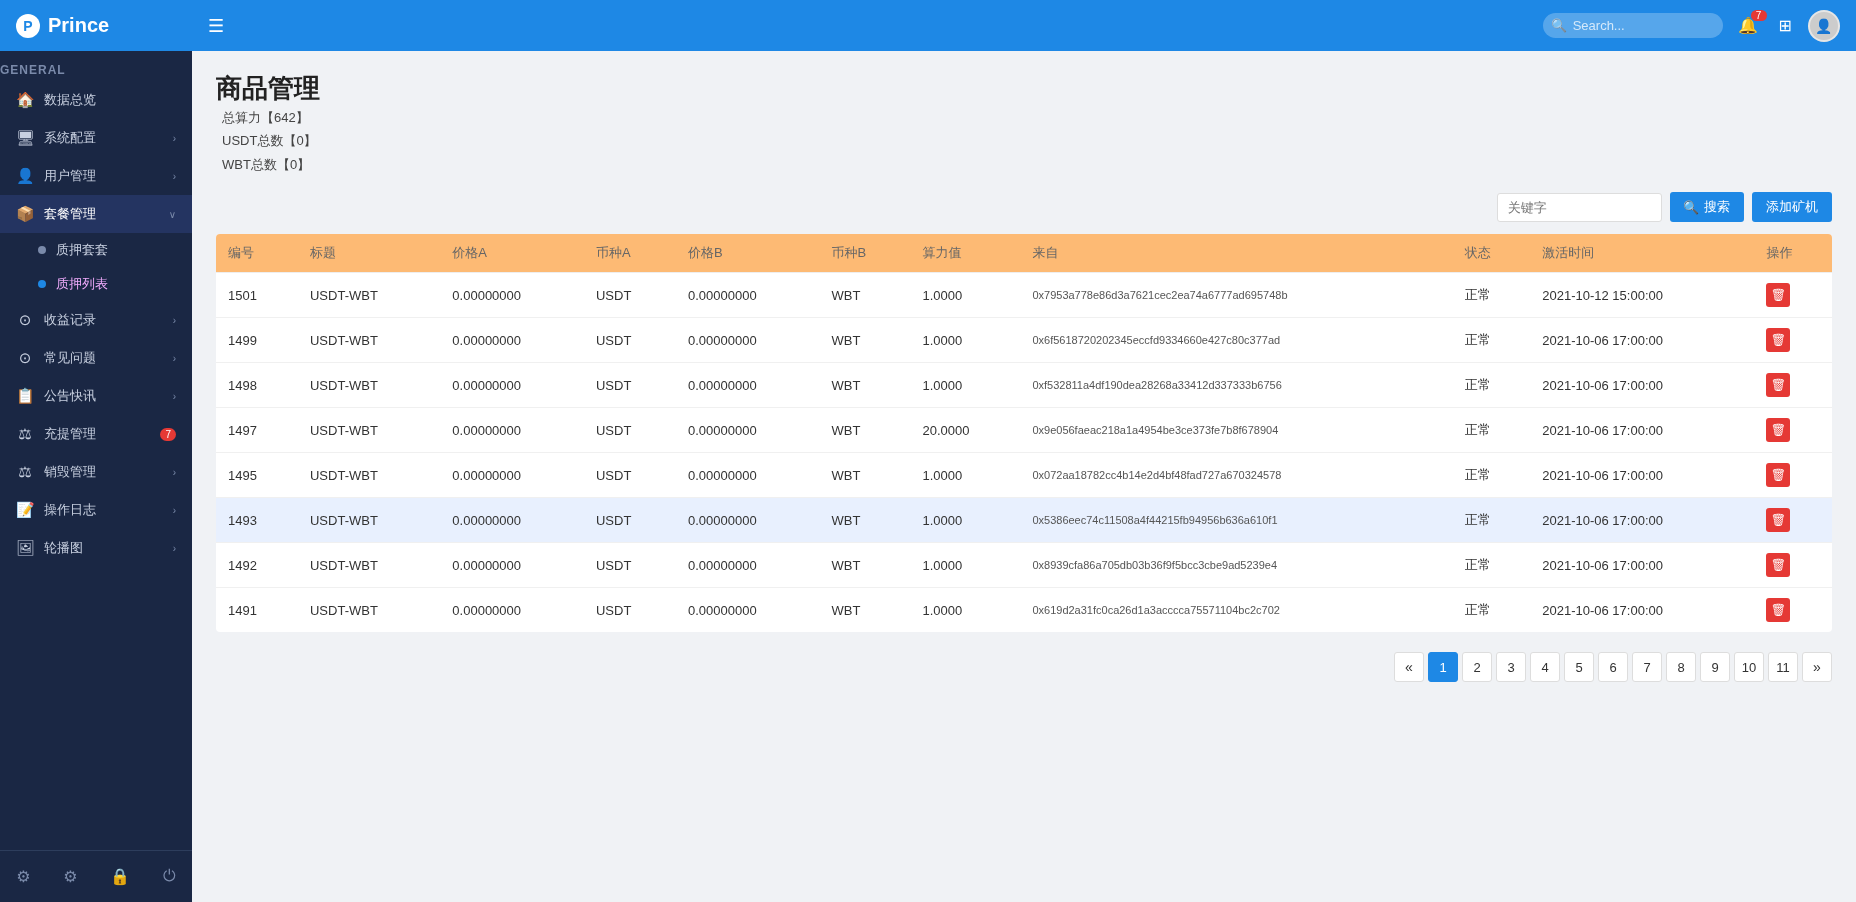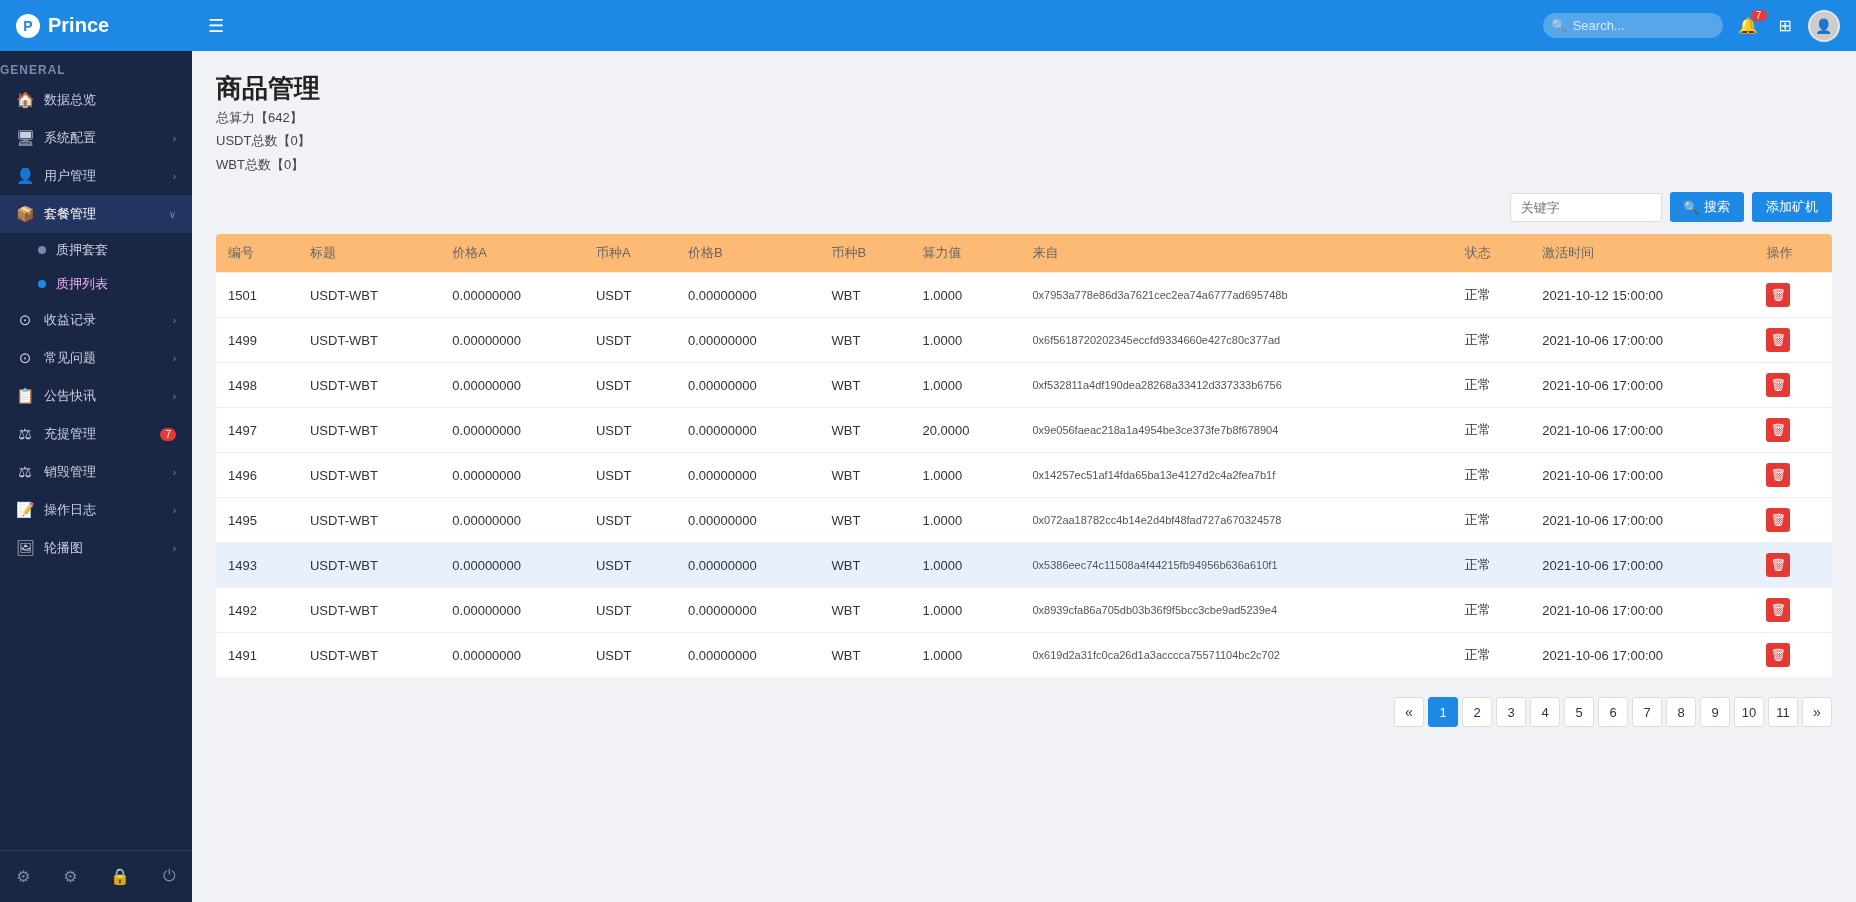--- a/index.html
+++ b/index.html
@@ -180,36 +180,36 @@
       background: #f0f2f5;
     }
 
     .page-title {
       font-size: 26px;
       font-weight: bold;
       color: #222;
       margin-bottom: 0;
     }
 
-    .stats-section { margin-bottom: 16px; }
+    .stats-section { margin-bottom: 16px; margin-left: 6px; }
     .stats-section div { font-size: 13px; color: #444; line-height: 1.8; }
 
     .toolbar-row {
       display: flex;
       justify-content: flex-end;
       align-items: center;
       gap: 8px;
       margin-bottom: 12px;
     }
     .keyword-input {
       border: 1px solid #ddd;
       border-radius: 3px;
       padding: 6px 10px;
       font-size: 13px;
-      width: 152px;
+      width: 165px;
       outline: none;
     }
     .btn-search {
       background: #1e88e5;
       color: white;
       border: none;
       border-radius: 3px;
       padding: 6px 14px;
       cursor: pointer;
       font-size: 13px;
@@ -476,35 +476,20 @@
       <td>WBT</td>
       <td>20.0000</td>
       <td style="font-size:11px;color:#555;">0x9e056faeac218a1a4954be3ce373fe7b8f678904</td>
       <td class="status-normal">正常</td>
       <td>2021-10-06 17:00:00</td>
       <td>
         <button class="action-delete">🗑</button>
       </td>
     </tr>
           <tr>
-      <td>1496</td>
-      <td>USDT-WBT</td>
-      <td>0.00000000</td>
-      <td>USDT</td>
-      <td>0.00000000</td>
-      <td>WBT</td>
-      <td>1.0000</td>
-      <td style="font-size:11px;color:#555;">0x14257ec51af14fda65ba13e4127d2c4a2fea7b1f</td>
-      <td class="status-normal">正常</td>
-      <td>2021-10-06 17:00:00</td>
-      <td>
-        <button class="action-delete">🗑</button>
-      </td>
-    </tr>
-          <tr>
       <td>1495</td>
       <td>USDT-WBT</td>
       <td>0.00000000</td>
       <td>USDT</td>
       <td>0.00000000</td>
       <td>WBT</td>
       <td>1.0000</td>
       <td style="font-size:11px;color:#555;">0x072aa18782cc4b14e2d4bf48fad727a670324578</td>
       <td class="status-normal">正常</td>
       <td>2021-10-06 17:00:00</td>

